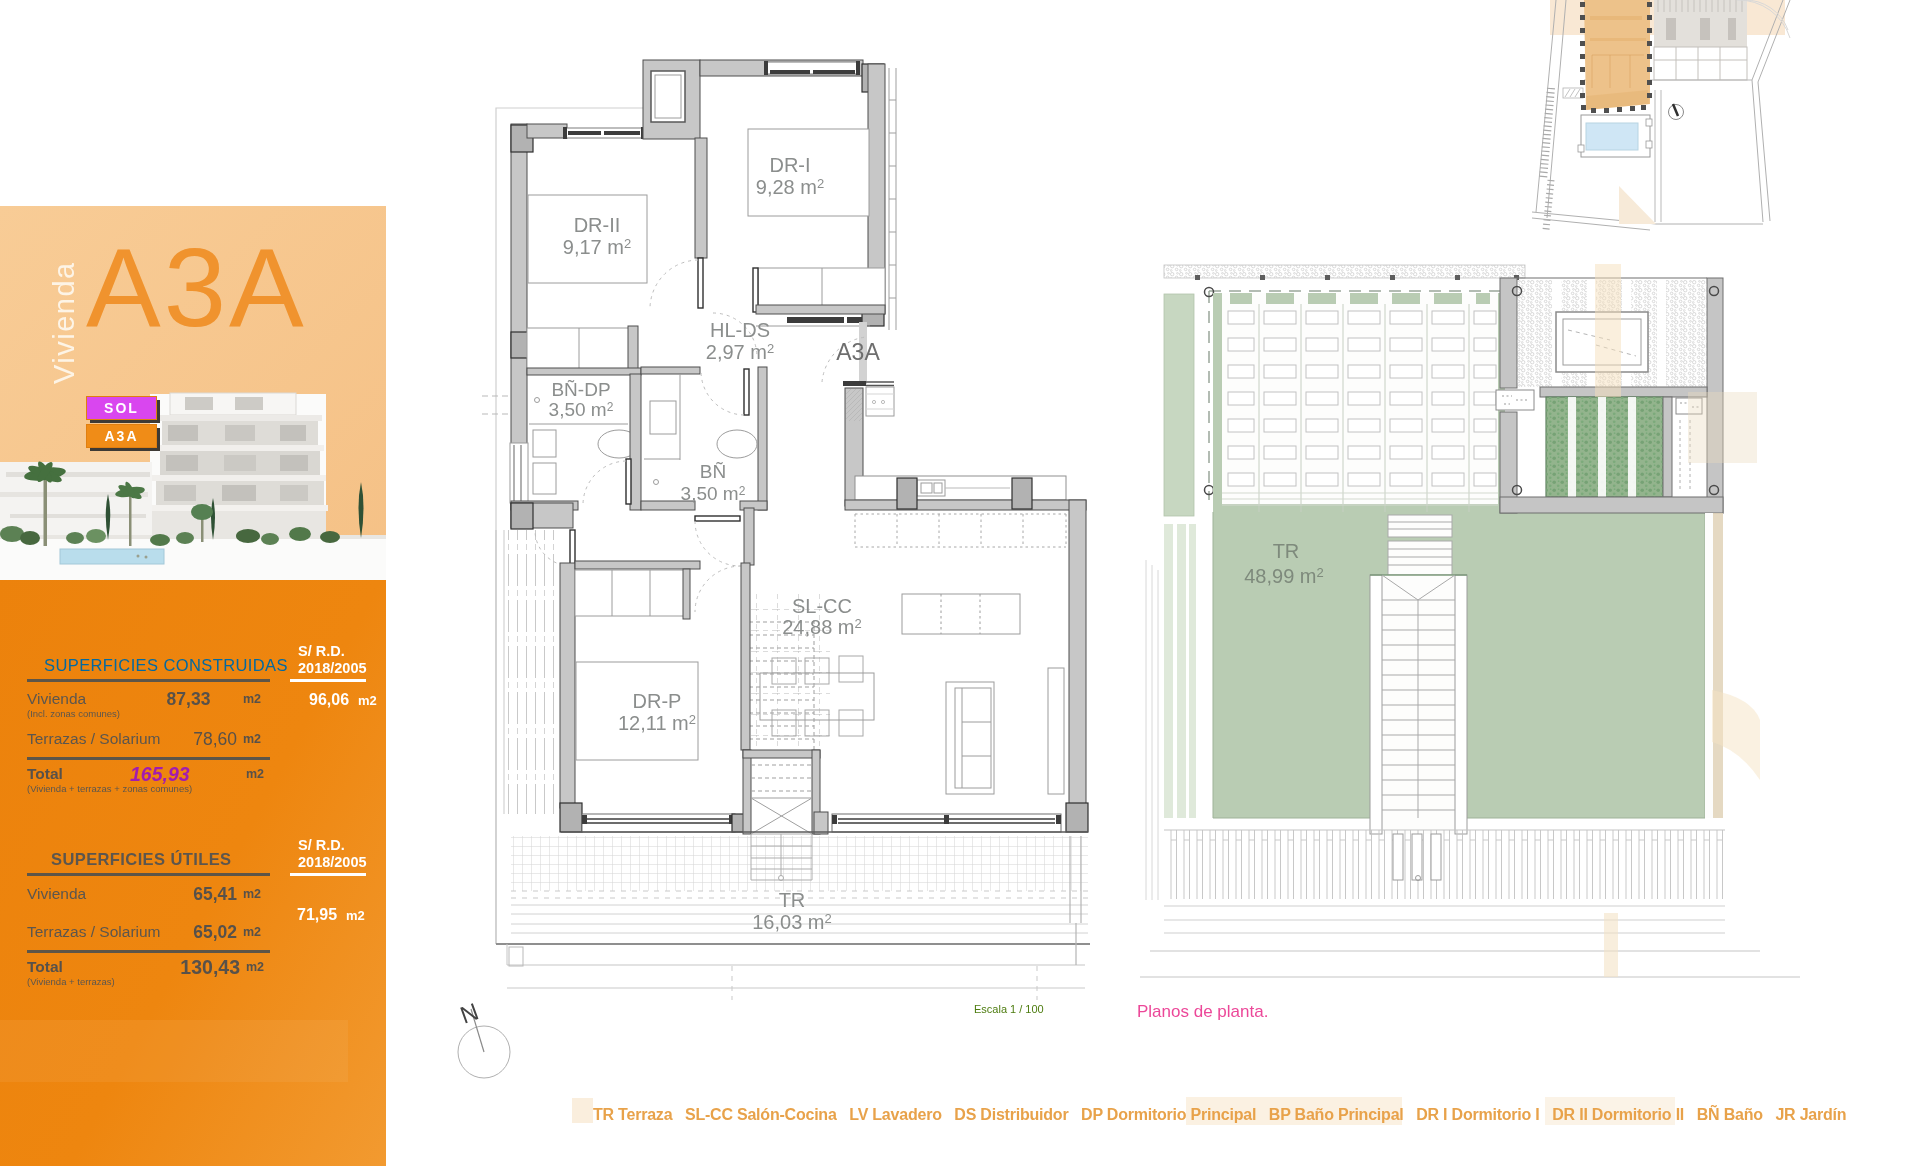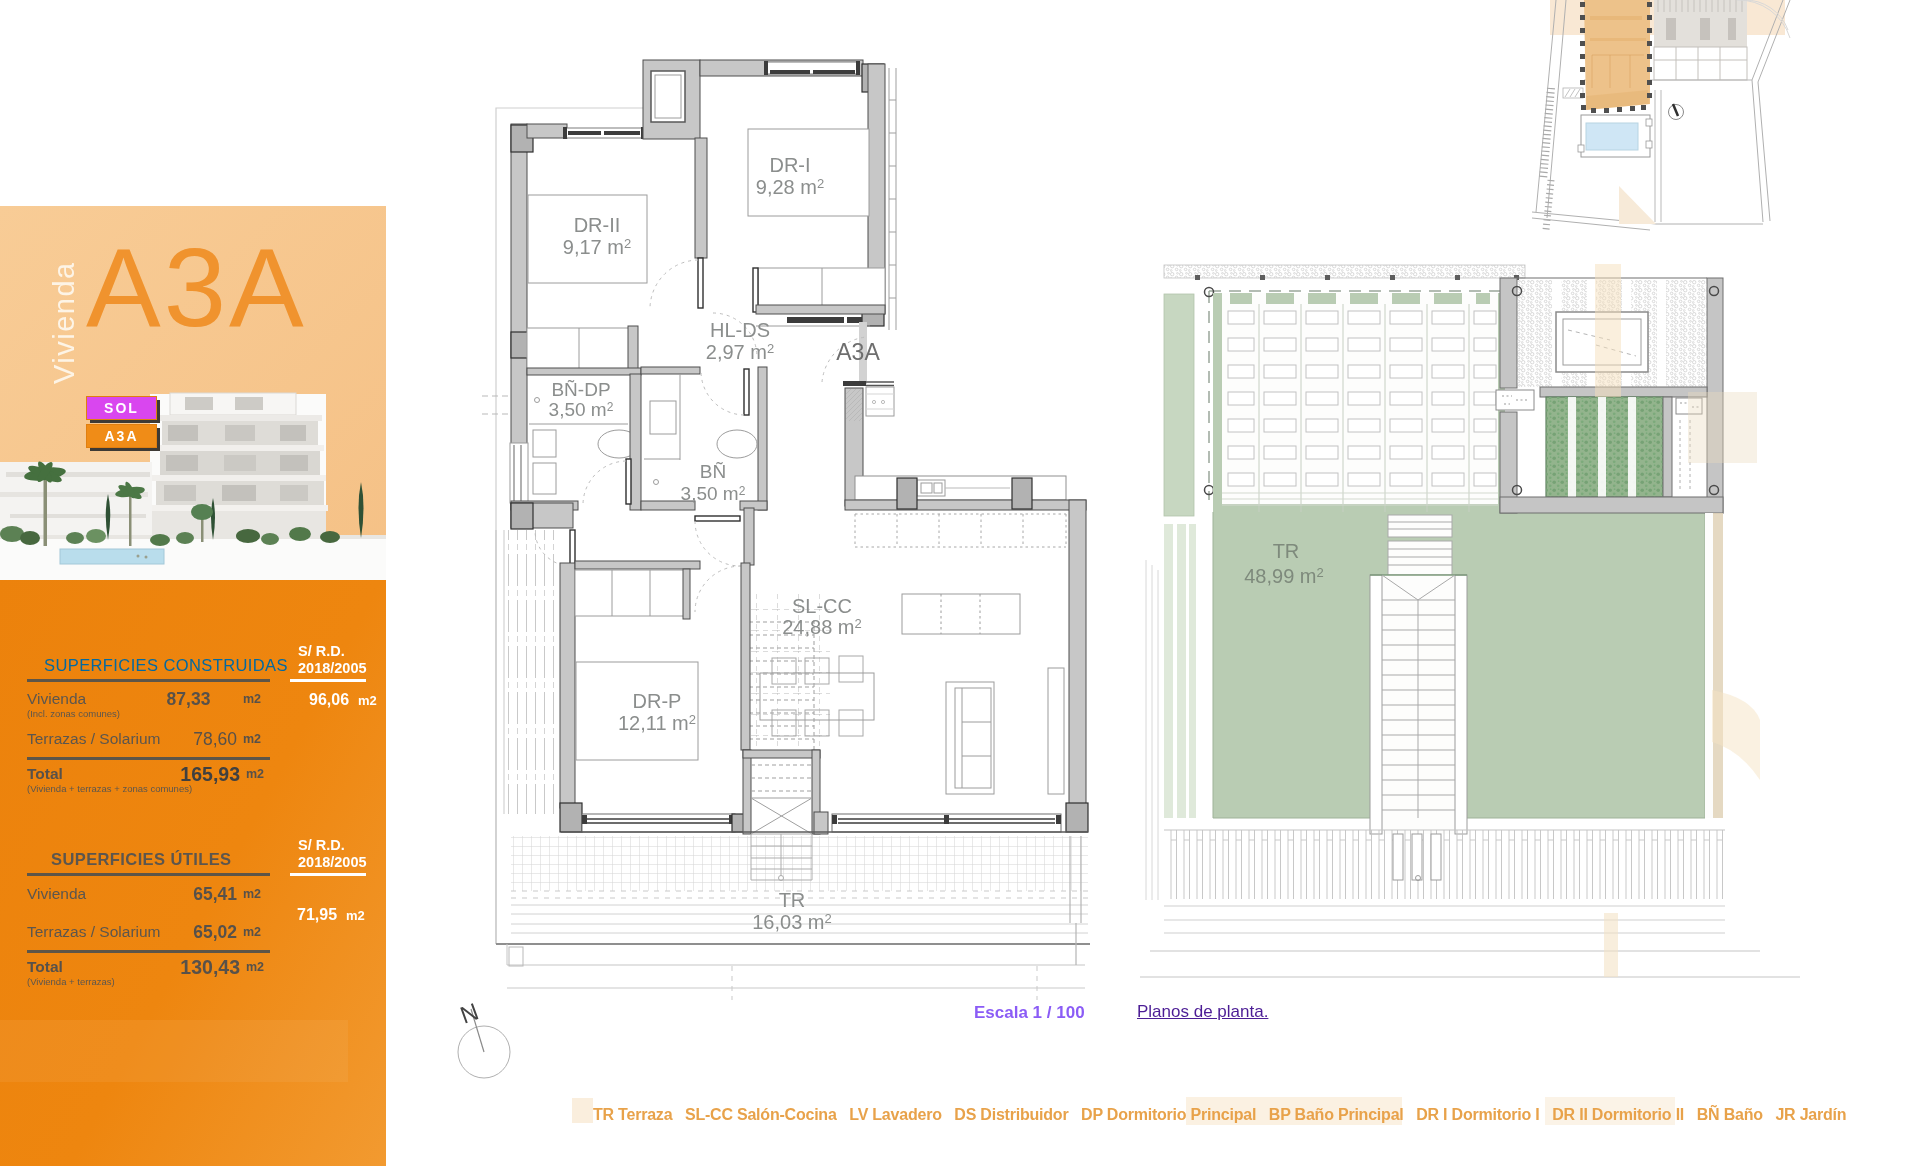--- a/index.html
+++ b/index.html
@@ -131,21 +131,21 @@
   <div class="abs" style="left:297px;top:485px;font-size:16px;font-weight:bold;color:#fff;margin-left:12px;">96,06&nbsp; <span style="font-size:13px;">m2</span></div>
 
   <div class="abs" style="left:27px;top:524px;font-size:15.5px;color:#5c564e;">Terrazas / Solarium</div>
   <div class="abs" style="left:140px;top:523px;width:97px;text-align:right;font-size:17.5px;font-weight:normal;color:#57514a;">78,60</div>
   <div class="abs" style="left:243px;top:526px;font-size:12.5px;font-weight:bold;color:#57514a;">m2</div>
 
   <div class="abs" style="left:27px;top:551px;width:243px;height:2.5px;background:#5d5548;"></div>
 
   <div class="abs" style="left:27px;top:559px;font-size:15.5px;font-weight:bold;color:#57514a;">Total</div>
   <div class="abs" style="left:27px;top:577px;font-size:9.5px;color:#5c564e;">(Vivienda + terrazas + zonas comunes)</div>
-  <div class="abs" style="left:130px;top:557px;width:110px;text-align:right;font-size:19.5px;font-weight:bold;color:#404040;">165,93</div>
+  <div class="abs" style="left:130px;top:557px;width:110px;font-size:19.5px;font-weight:bold;color:#a21caf;font-style:italic;">165,93</div>
   <div class="abs" style="left:246px;top:561px;font-size:12.5px;font-weight:bold;color:#57514a;">m2</div>
 
   <div class="abs" style="left:27px;top:644px;font-size:16.5px;font-weight:bold;color:#5c564e;letter-spacing:0.4px;margin-left:24px;">SUPERFICIES ÚTILES</div>
 
   <div class="abs" style="left:298px;top:631px;font-size:14.5px;font-weight:bold;color:#fff;line-height:17px;">S/ R.D.<br>2018/2005</div>
 
   <div class="abs" style="left:27px;top:667px;width:243px;height:2.5px;background:#5d5548;"></div>
 
   <div class="abs" style="left:290px;top:667px;width:76px;height:2.5px;background:#fff;"></div>
 
@@ -870,23 +870,23 @@
 <g>
 
 <circle cx="484" cy="1052" r="26" fill="none" stroke="#b0b0b0" stroke-width="1"></circle>
 
 <path d="M484 1052 L471 1009" stroke="#8a8a8a" stroke-width="1.2" fill="none"></path>
 
 <text x="464" y="1024" font-size="24" fill="#434343" font-family="Liberation Sans, sans-serif" transform="rotate(-20 464 1024)">N</text>
 </g>
 </svg>
 
-<div class="abs" style="left:974px;top:1003px;font-size:17px;color:#8b5cf6;font-weight:bold;">Escala 1 / 100</div>
-
-<div class="abs" style="left:1137px;top:1002px;font-size:17px;color:#4c1d95;text-decoration:underline;">Planos de planta.</div>
+<div class="abs" style="left:974px;top:1003px;font-size:11px;color:#4d7c0f;">Escala 1 / 100</div>
+
+<div class="abs" style="left:1137px;top:1002px;font-size:17px;color:#ec4899;">Planos de planta.</div>
 
 <div class="abs" style="left:572px;top:1098px;width:21px;height:25px;background:#faeedd;"></div>
 
 <div class="abs" style="left:1186px;top:1097px;width:216px;height:28px;background:#faeedd;opacity:0.85;"></div>
 
 <div class="abs" style="left:1545px;top:1097px;width:130px;height:28px;background:#faeedd;opacity:0.7;"></div>
 
 <div class="abs" style="left:593px;top:1106px;font-size:16px;color:#e8a24a;font-weight:bold;white-space:nowrap;letter-spacing:-0.22px;">TR Terraza&nbsp;&nbsp;&nbsp;SL-CC Salón-Cocina&nbsp;&nbsp;&nbsp;LV Lavadero&nbsp;&nbsp;&nbsp;DS Distribuidor&nbsp;&nbsp;&nbsp;DP Dormitorio Principal&nbsp;&nbsp;&nbsp;BP Baño Principal&nbsp;&nbsp;&nbsp;DR I Dormitorio I&nbsp;&nbsp;&nbsp;DR II Dormitorio II&nbsp;&nbsp;&nbsp;BÑ Baño&nbsp;&nbsp;&nbsp;JR Jardín</div>
 
 </div>

